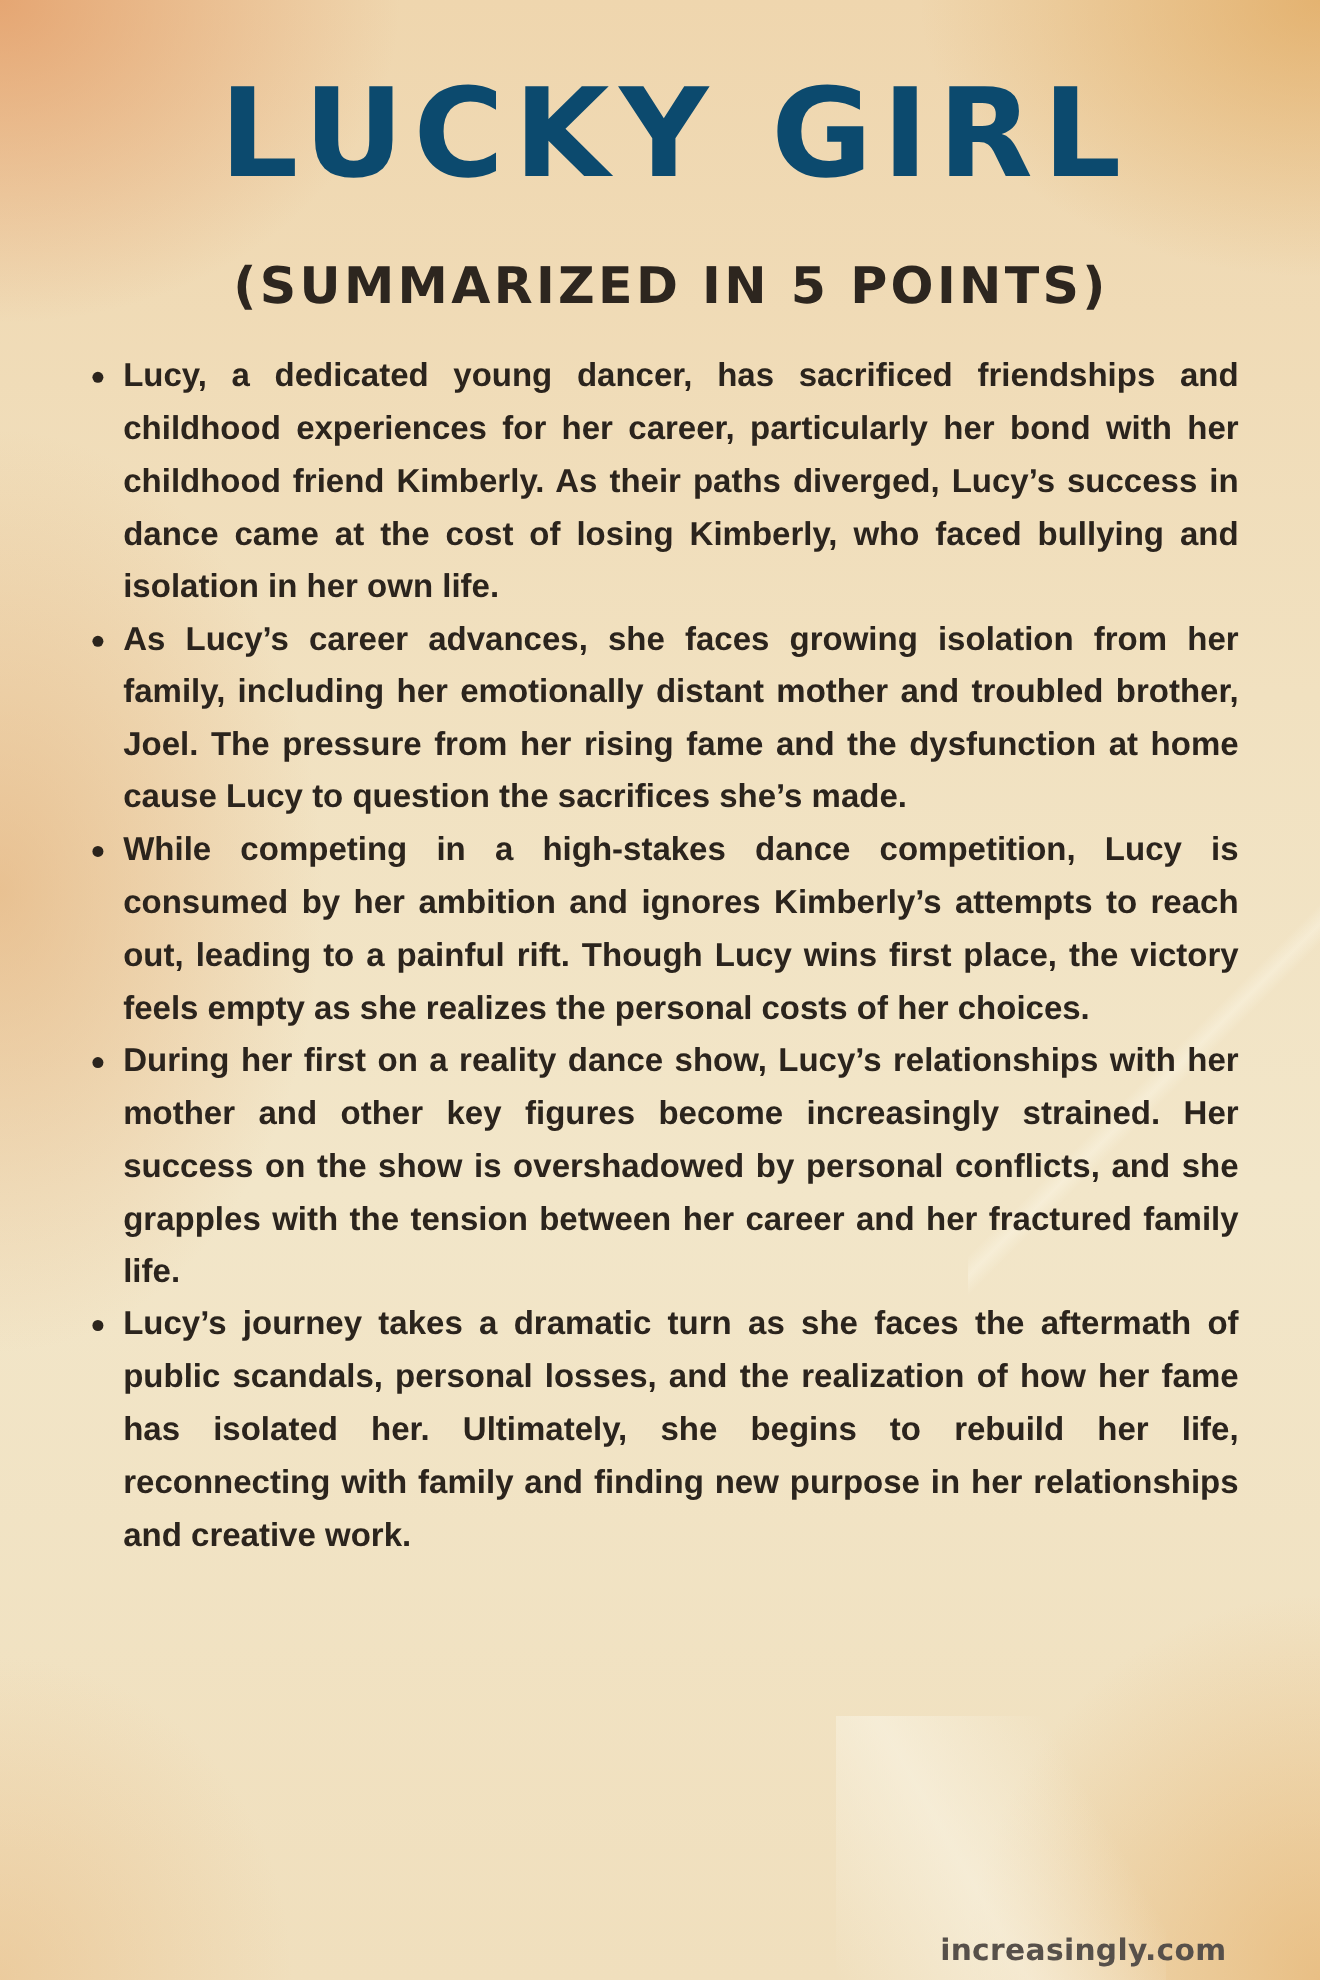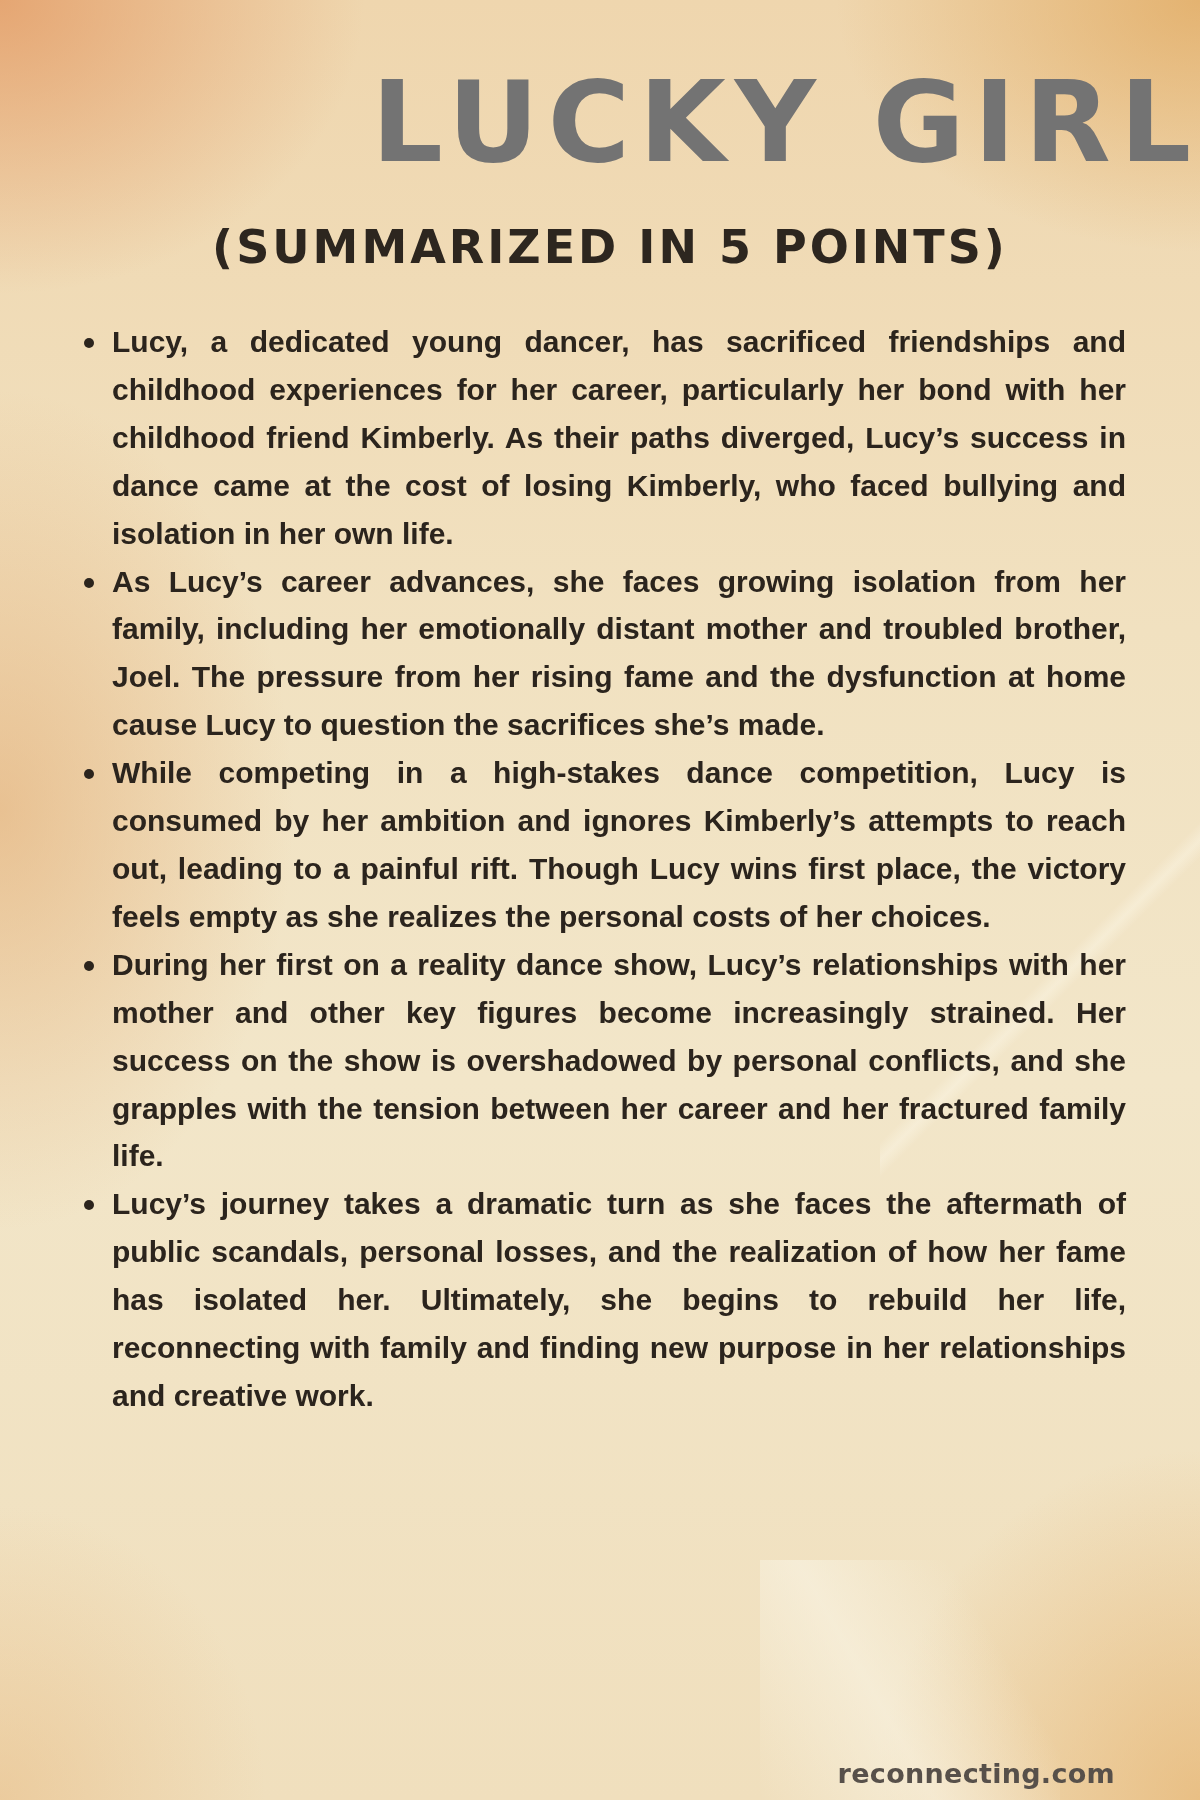--- a/index.html
+++ b/index.html
@@ -27,42 +27,42 @@
       background: linear-gradient(135deg, rgba(255,255,255,0) 48%, rgba(255,252,240,0.35) 50%, rgba(255,255,255,0) 52%);
     }
     .crease-2 {
       left: 760px; top: 1560px; width: 300px; height: 240px;
       background: linear-gradient(60deg, rgba(255,255,255,0) 0%, rgba(250,246,232,0.55) 40%, rgba(250,246,232,0.0) 75%);
     }
     .title {
       position: absolute;
       left: 0; right: 0;
       top: 62px;
-      text-align: right;
+      text-align: center;
       font-family: "DejaVu Sans", sans-serif;
       font-weight: bold;
       font-size: 112px;
       letter-spacing: 9px;
       line-height: 120px;
-      color: #737373;
+      color: #0c4a6e;
       margin: 0;
       padding-left: 28px;
     }
     .subtitle {
       position: absolute;
       left: 0; right: 0;
       top: 219px;
       text-align: center;
       font-family: "DejaVu Sans", sans-serif;
       font-weight: bold;
       font-size: 46px;
       letter-spacing: 3px;
       line-height: 56px;
       color: #2d261f;
-      margin: 0;
+      margin: 12px;
       padding-left: 20px;
     }
     .points {
       position: absolute;
       left: 76px;
       top: 318px;
       width: 1050px;
       margin: 0;
       padding: 0;
       list-style: none;
@@ -122,13 +122,13 @@
   <li class="point">
     <span class="bullet"></span>
     <span>During her first on a reality dance show, Lucy’s relationships with her mother and other key figures become increasingly strained. Her success on the show is overshadowed by personal conflicts, and she grapples with the tension between her career and her fractured family life.</span>
   </li>
   <li class="point">
     <span class="bullet"></span>
     <span>Lucy’s journey takes a dramatic turn as she faces the aftermath of public scandals, personal losses, and the realization of how her fame has isolated her. Ultimately, she begins to rebuild her life, reconnecting with family and finding new purpose in her relationships and creative work.</span>
   </li>
 </ul>
 
-<div class="footer">reconnecting.com</div>
+<div class="footer">increasingly.com</div>
 
 </body></html>

